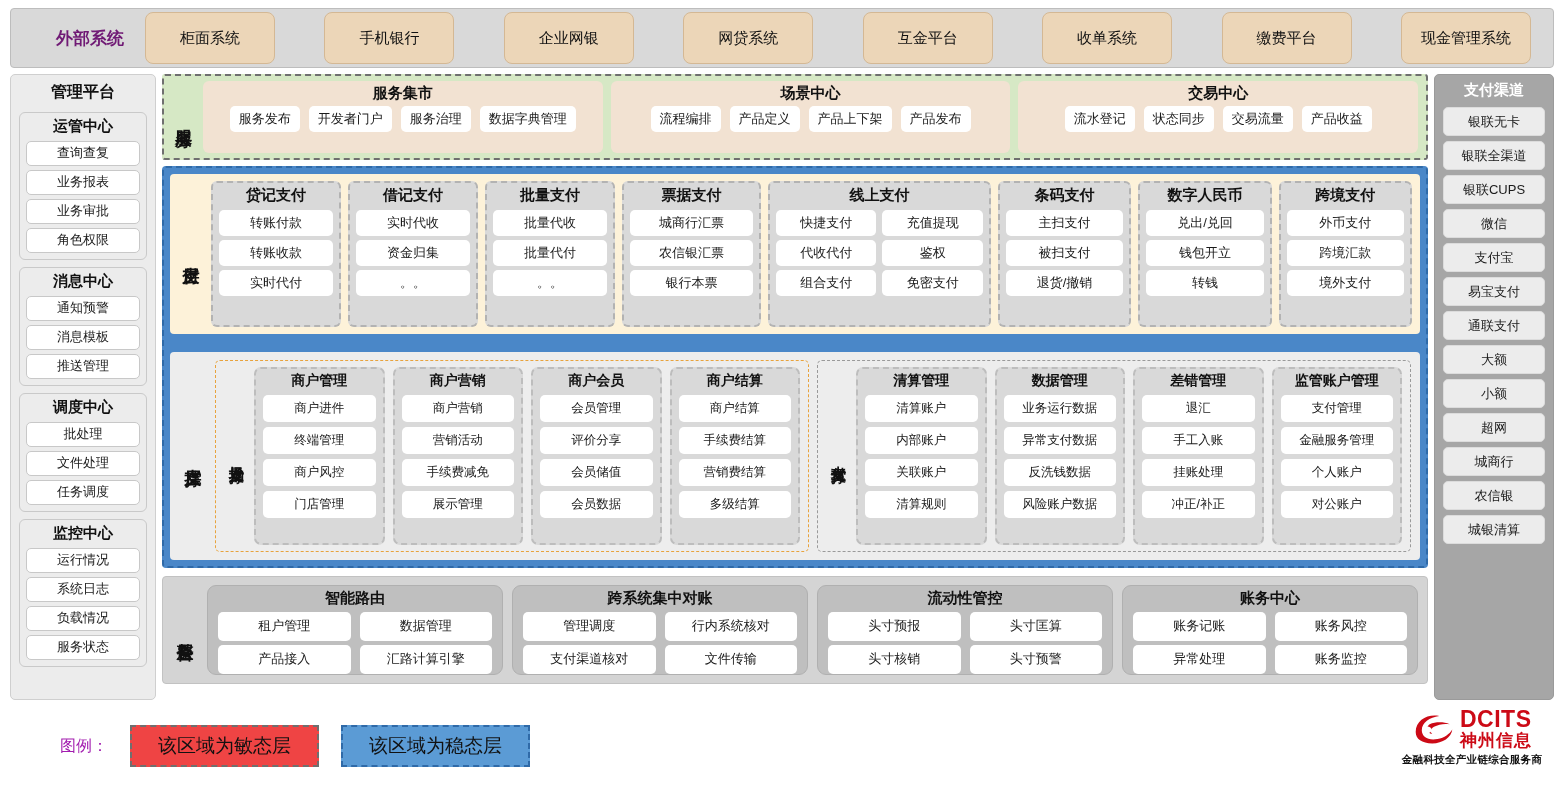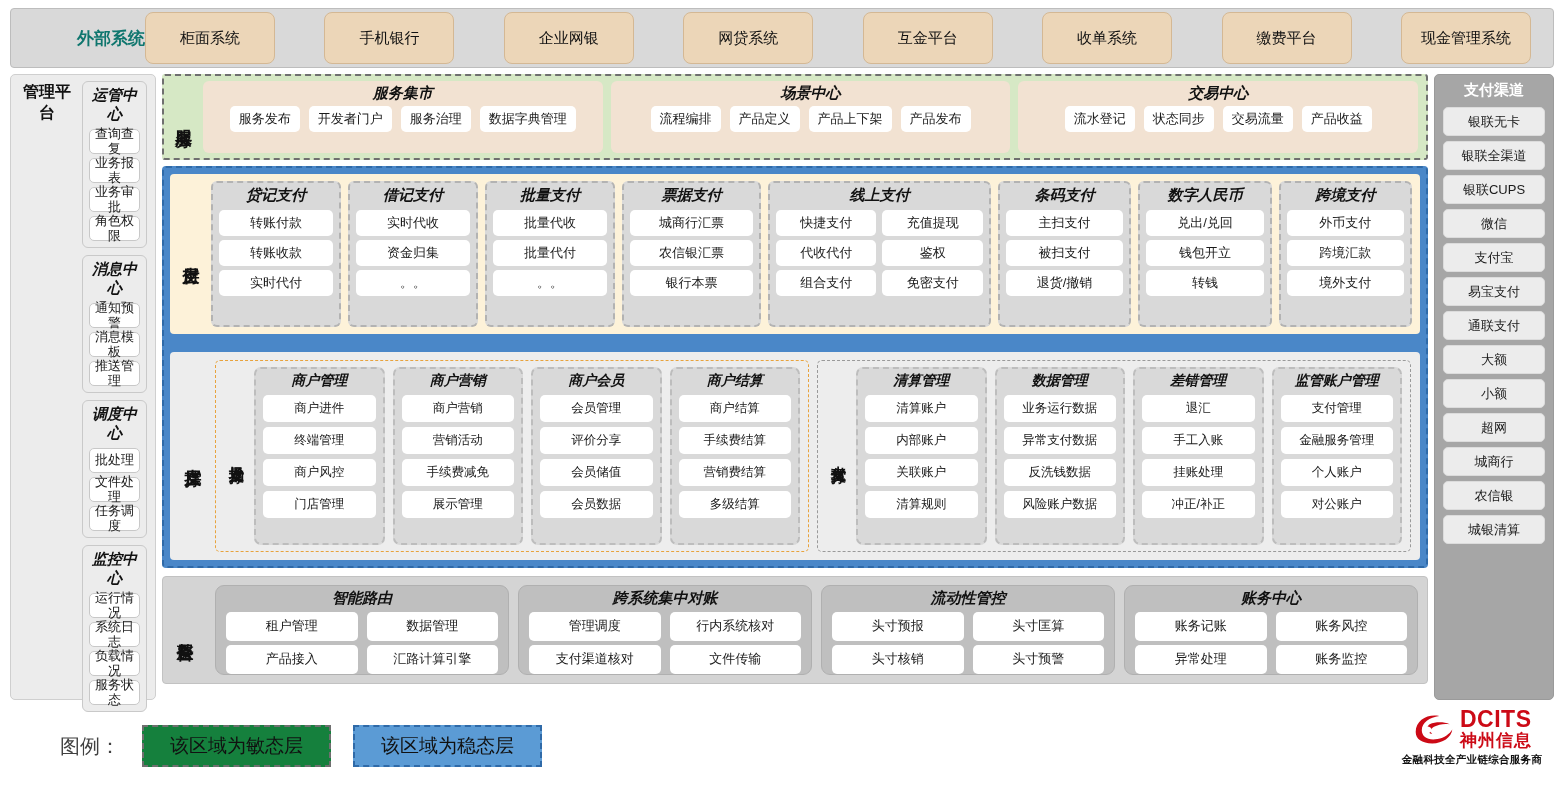--- a/index.html
+++ b/index.html
@@ -15,49 +15,49 @@
   .chip {
     background: #ffffff;
     border: 1px solid #c8c8c8;
     border-radius: 5px;
     display: flex; align-items: center; justify-content: center;
     font-size: 13px; color: #1a1a1a; text-align: center;
     line-height: 1.1;
   }
   .grp-title {
     font-weight: bold; font-size: 15px; color: #111;
-    text-align: center; width: 100%; font-style: italic;
+    text-align: center; width: 100%;
   }
 
   
   .extbar {
     position: absolute; left: 10px; top: 8px;
     width: 1544px; height: 60px;
     background: #d9d9d9; border: 1px solid #bdbdbd; border-radius: 4px;
     display: flex; align-items: center; padding: 0 14px; gap: 0px;
   }
   .extbar-title {
-    font-weight: bold; font-size: 17px; color: #0f766e;
-    width: 120px; flex: none; text-align: right; padding-left: 10px;
+    font-weight: bold; font-size: 17px; color: #701a75;
+    width: 120px; flex: none; text-align: center; padding-left: 10px;
   }
   .extbar-items { display: flex; flex: 1; justify-content: space-between; gap: 10px; padding-right: 8px; }
   .ext-chip {
     background: #ecd6b8; border: 1px solid #d4b894; border-radius: 8px;
     height: 52px; min-width: 130px; padding: 0 14px;
     display: flex; align-items: center; justify-content: center;
     font-size: 15px; color: #111;
   }
 
   
   .leftpanel {
     position: absolute; left: 10px; top: 74px;
     width: 146px; height: 626px;
     background: #ececec; border: 1px solid #cfcfcf; border-radius: 5px;
     padding: 6px 8px;
-    display: flex; flex-direction: row; gap: 7px;
+    display: flex; flex-direction: column; gap: 7px;
   }
   .leftpanel > .panel-title {
     font-weight: bold; font-size: 16px; text-align: center; color: #111;
     padding: 1px 0 2px;
   }
   .lp-group {
     background: #ececec; border: 1px solid #c9c9c9; border-radius: 6px;
     padding: 4px 6px 6px; display: flex; flex-direction: column; gap: 4px;
   }
   .lp-group .grp-title { font-size: 15px; padding-bottom: 1px; }
@@ -170,26 +170,26 @@
   }
   .int-group .grp-title { font-size: 15px; }
   .int-row { display: flex; gap: 9px; }
   .int-row .chip { flex: 1; height: 29px; border: none; font-size: 13px; white-space: nowrap; }
 
   
   .legend {
     position: absolute; left: 60px; top: 725px;
     display: flex; align-items: center; gap: 22px;
   }
-  .legend-label { font-size: 20px; color: #404040; }
+  .legend-label { font-size: 16px; color: #a21caf; }
   .legend-chip {
     height: 42px; padding: 0 26px; display: flex; align-items: center;
     justify-content: center; font-size: 19px; color: #111;
   }
-  .legend-agile { background: #15803d; border: 2px dashed #6f6f6f; }
+  .legend-agile { background: #ef4444; border: 2px dashed #6f6f6f; }
   .legend-stable { background: #5b9bd5; border: 2px dashed #2f6aa8; }
 
   
   .logo { position: absolute; left: 1386px; top: 708px; width: 172px; text-align: center; }
   .logo-row { display: flex; align-items: center; justify-content: center; gap: 4px; }
   .logo-mark { width: 44px; height: 34px; flex: none; }
   .logo-text { text-align: left; line-height: 1; }
   .logo-en { font-size: 23px; font-weight: bold; color: #cc0a16; letter-spacing: 0.5px; }
   .logo-cn { font-size: 17px; font-weight: bold; color: #cc0a16; letter-spacing: 1px; margin-top: 1px; }
   .logo-tag { font-size: 10.5px; font-weight: bold; color: #111; margin-top: 4px; letter-spacing: 0.3px; }
@@ -489,21 +489,21 @@
                 <div class="chip">对公账户</div>
               </div>
             </div>
         </div>
       </div>
 
     </div>
 
     <div class="integlayer">
       <div class="vlabel">整合层</div>
-      <div id="int-groups" style="display:flex;flex:1;gap:9px;margin-left:8px;">
+      <div id="int-groups" style="display:flex;flex:1;gap:9px;">
           <div class="int-group">
             <div class="grp-title">智能路由</div>
             <div class="int-row">
               <div class="chip">租户管理</div>
               <div class="chip">数据管理</div>
             </div>
             <div class="int-row">
               <div class="chip">产品接入</div>
               <div class="chip">汇路计算引擎</div>
             </div>

